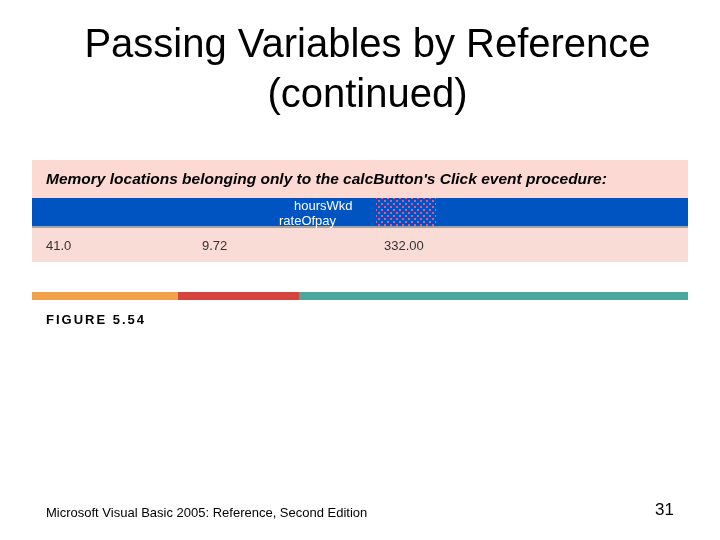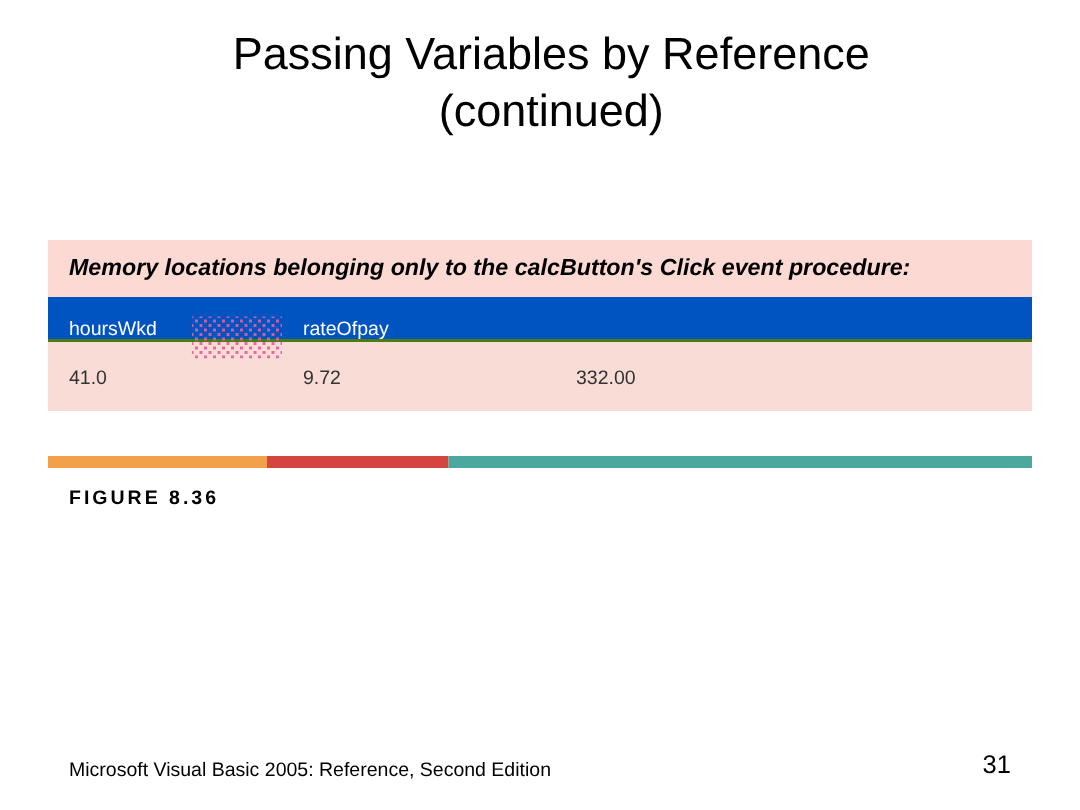--- a/index.html
+++ b/index.html
@@ -6,21 +6,21 @@
   body {
     width: 720px;
     height: 540px;
     background: #ffffff;
     font-family: Arial, Helvetica, sans-serif;
     position: relative;
     overflow: hidden;
   }
   .slide-title {
     text-align: center;
-    font-size: 30px;
+    font-size: 40px;
     font-weight: normal;
     color: #000;
     padding-top: 18px;
     line-height: 1.25;
     margin-left: 15px;
   }
   .figure {
     position: absolute;
     top: 160px;
     left: 32px;
@@ -35,21 +35,22 @@
     color: #000;
     font-family: "Trebuchet MS", Arial, sans-serif;
   }
   .header-row {
     display: flex;
     background: #0054c2;
     color: #fff;
     font-family: "Trebuchet MS", Arial, sans-serif;
     font-size: 13px;
     height: 28px;
-    align-items: flex-end;
+    align-items: center;
+    flex-direction: column;
   }
   .header-row .cell:first-child {
     border-right: none;
   }
   .col1 { width: 160px; padding-left: 14px; position: relative; }
   .col2 { width: 182px; padding-left: 10px; }
   .col3 { flex: 1; padding-left: 10px; }
   .dots {
     position: absolute;
     right: 4px;
@@ -62,23 +63,23 @@
     background-size: 6px 6px, 6px 6px;
     background-position: 0 0, 3px 3px;
     opacity: 0.9;
   }
   .data-row {
     display: flex;
     background: #f9dcd6;
     color: #333;
     font-family: "Trebuchet MS", Arial, sans-serif;
     font-size: 13px;
-    height: 48px;
+    height: 36px;
     align-items: center;
-    border-top: 2px solid #4d7c0f;
+    border-top: 2px solid #a3a3a3;
   }
   .blank-row {
     background: #fff;
     height: 30px;
   }
   .stripes {
     height: 8px;
     display: flex;
   }
   .stripes div { height: 100%; }
@@ -149,19 +150,19 @@
 
   <div class="blank-row"></div>
 
   <div class="stripes">
     <div class="s-orange"></div>
     <div class="s-red"></div>
     <div class="s-teal"></div>
   </div>
 
   <div class="caption-row">
-    <div class="fig-label">FIGURE 8.36</div>
+    <div class="fig-label">FIGURE 5.54</div>
   </div>
 
 </div>
 
 <div class="footer-left">Microsoft Visual Basic 2005: Reference, Second Edition</div>
 <div class="footer-right">31</div>
 
 </body></html>

